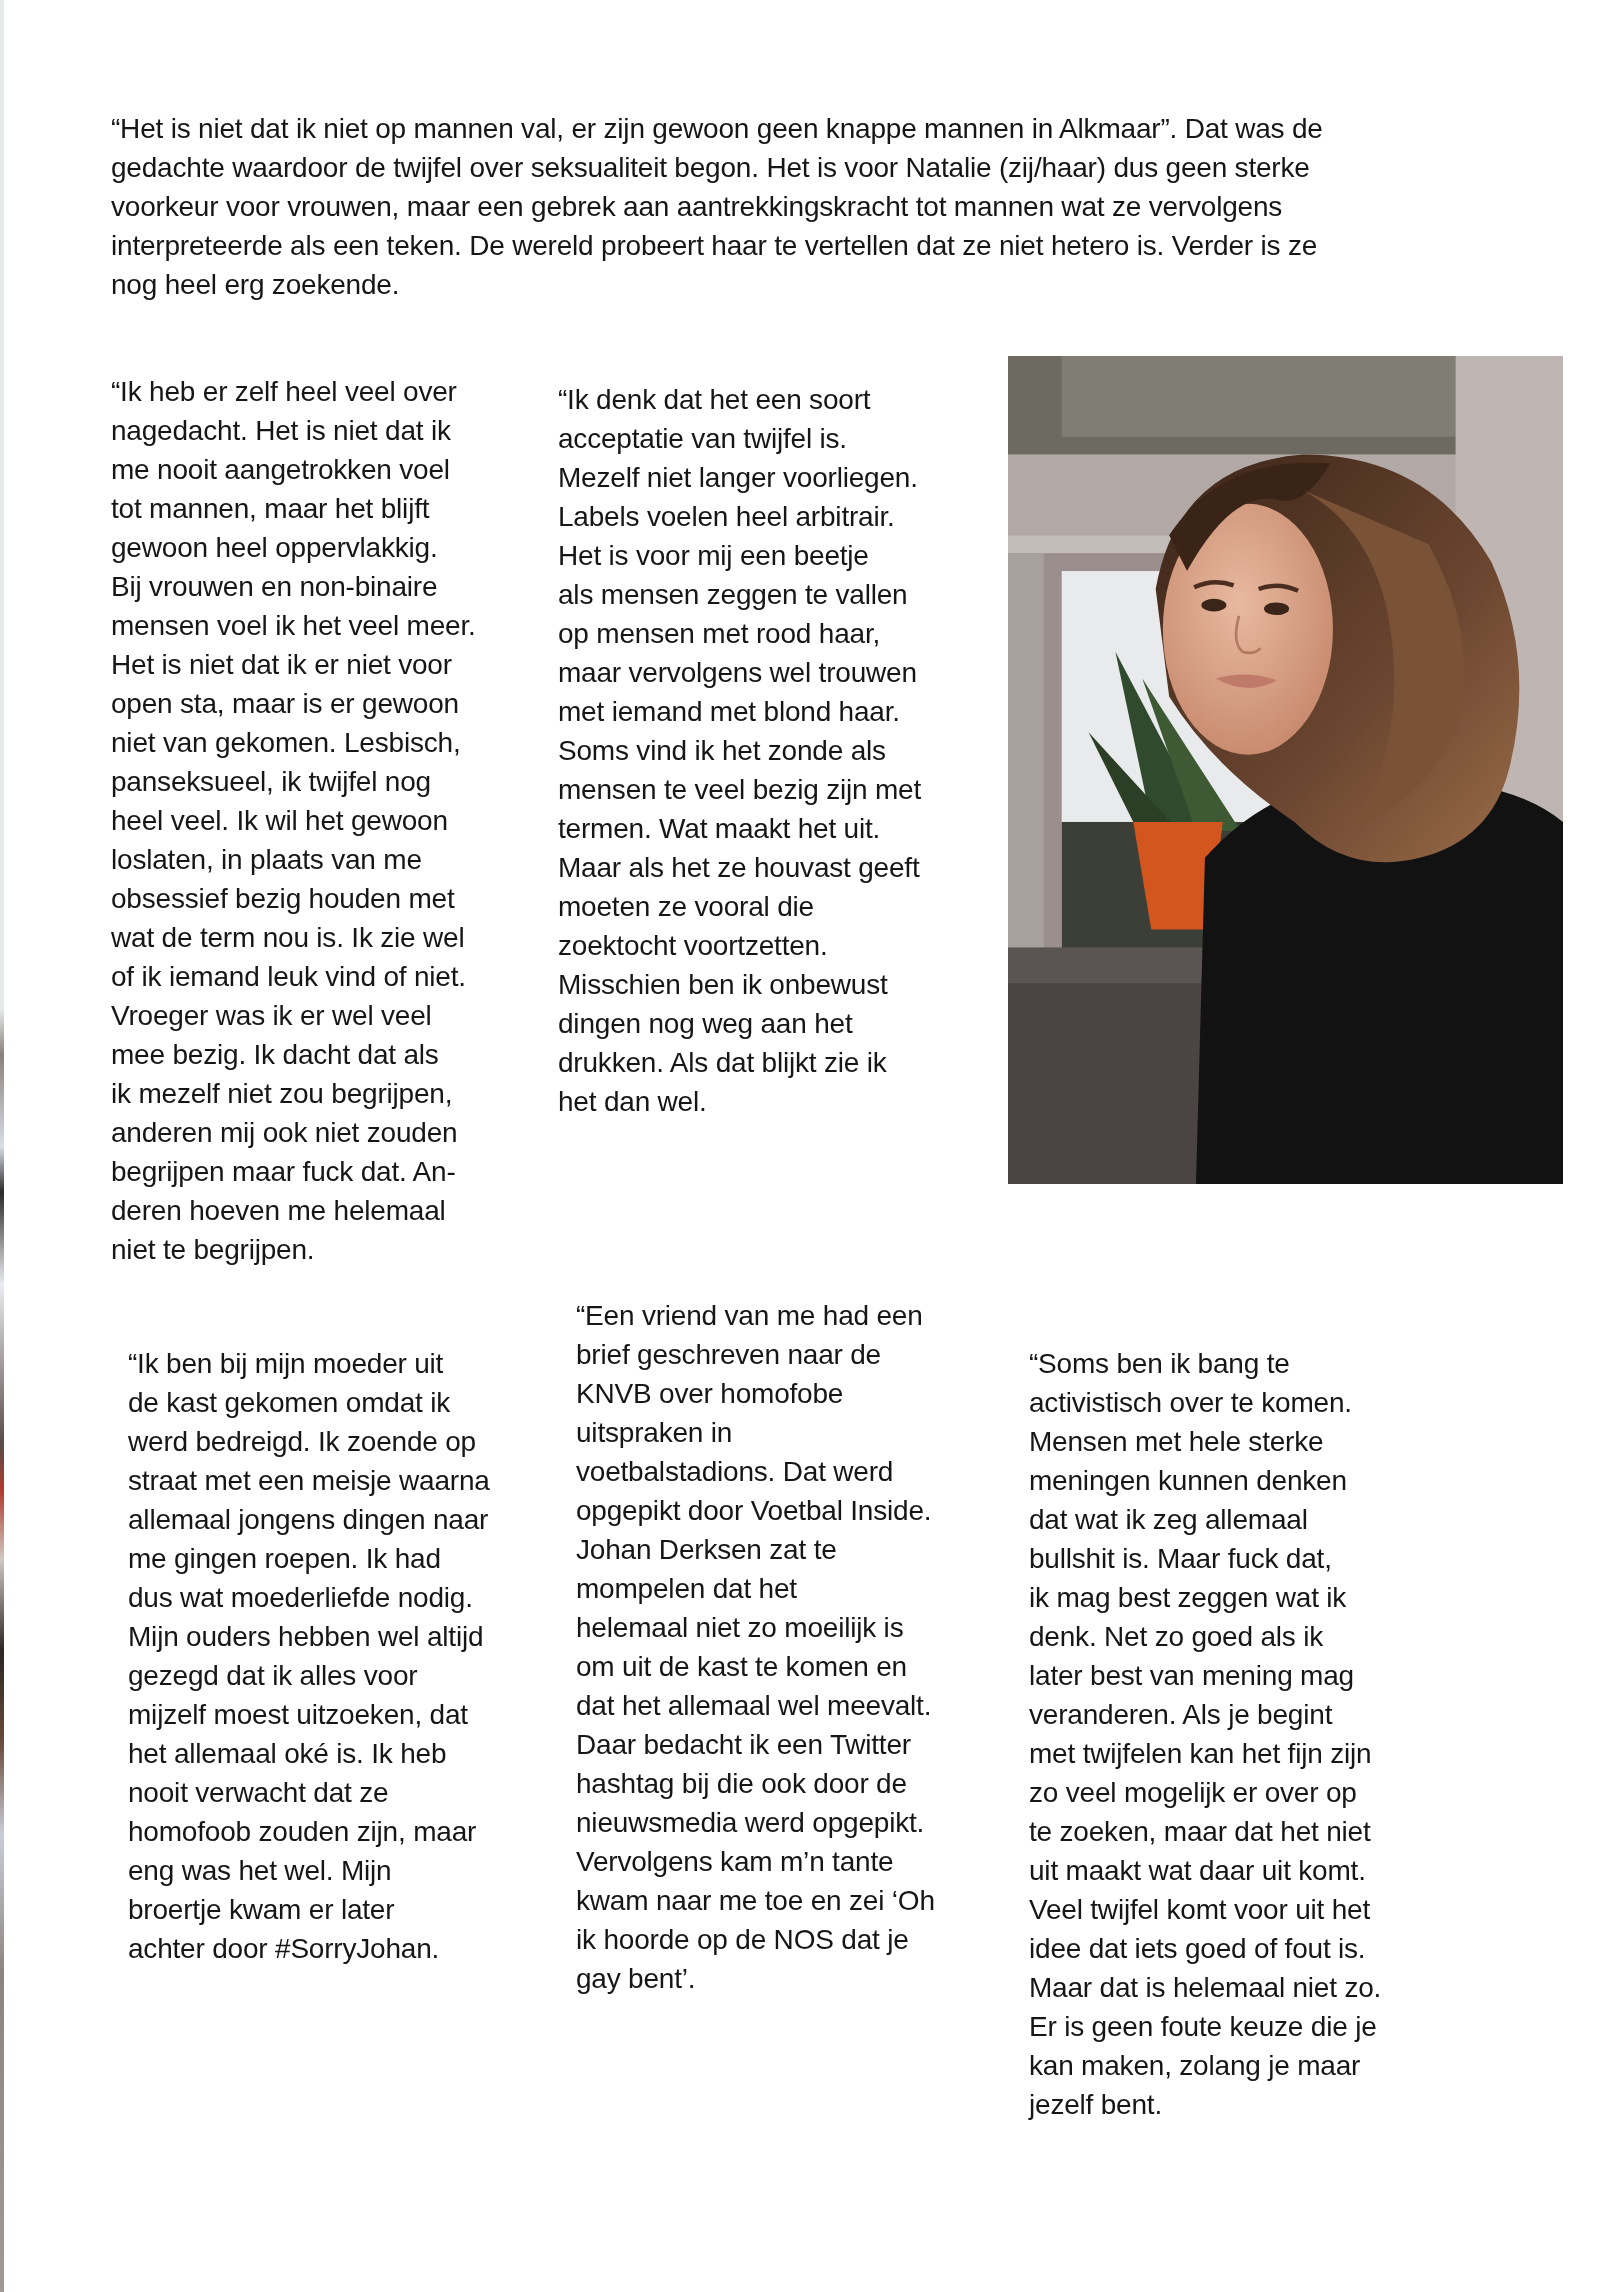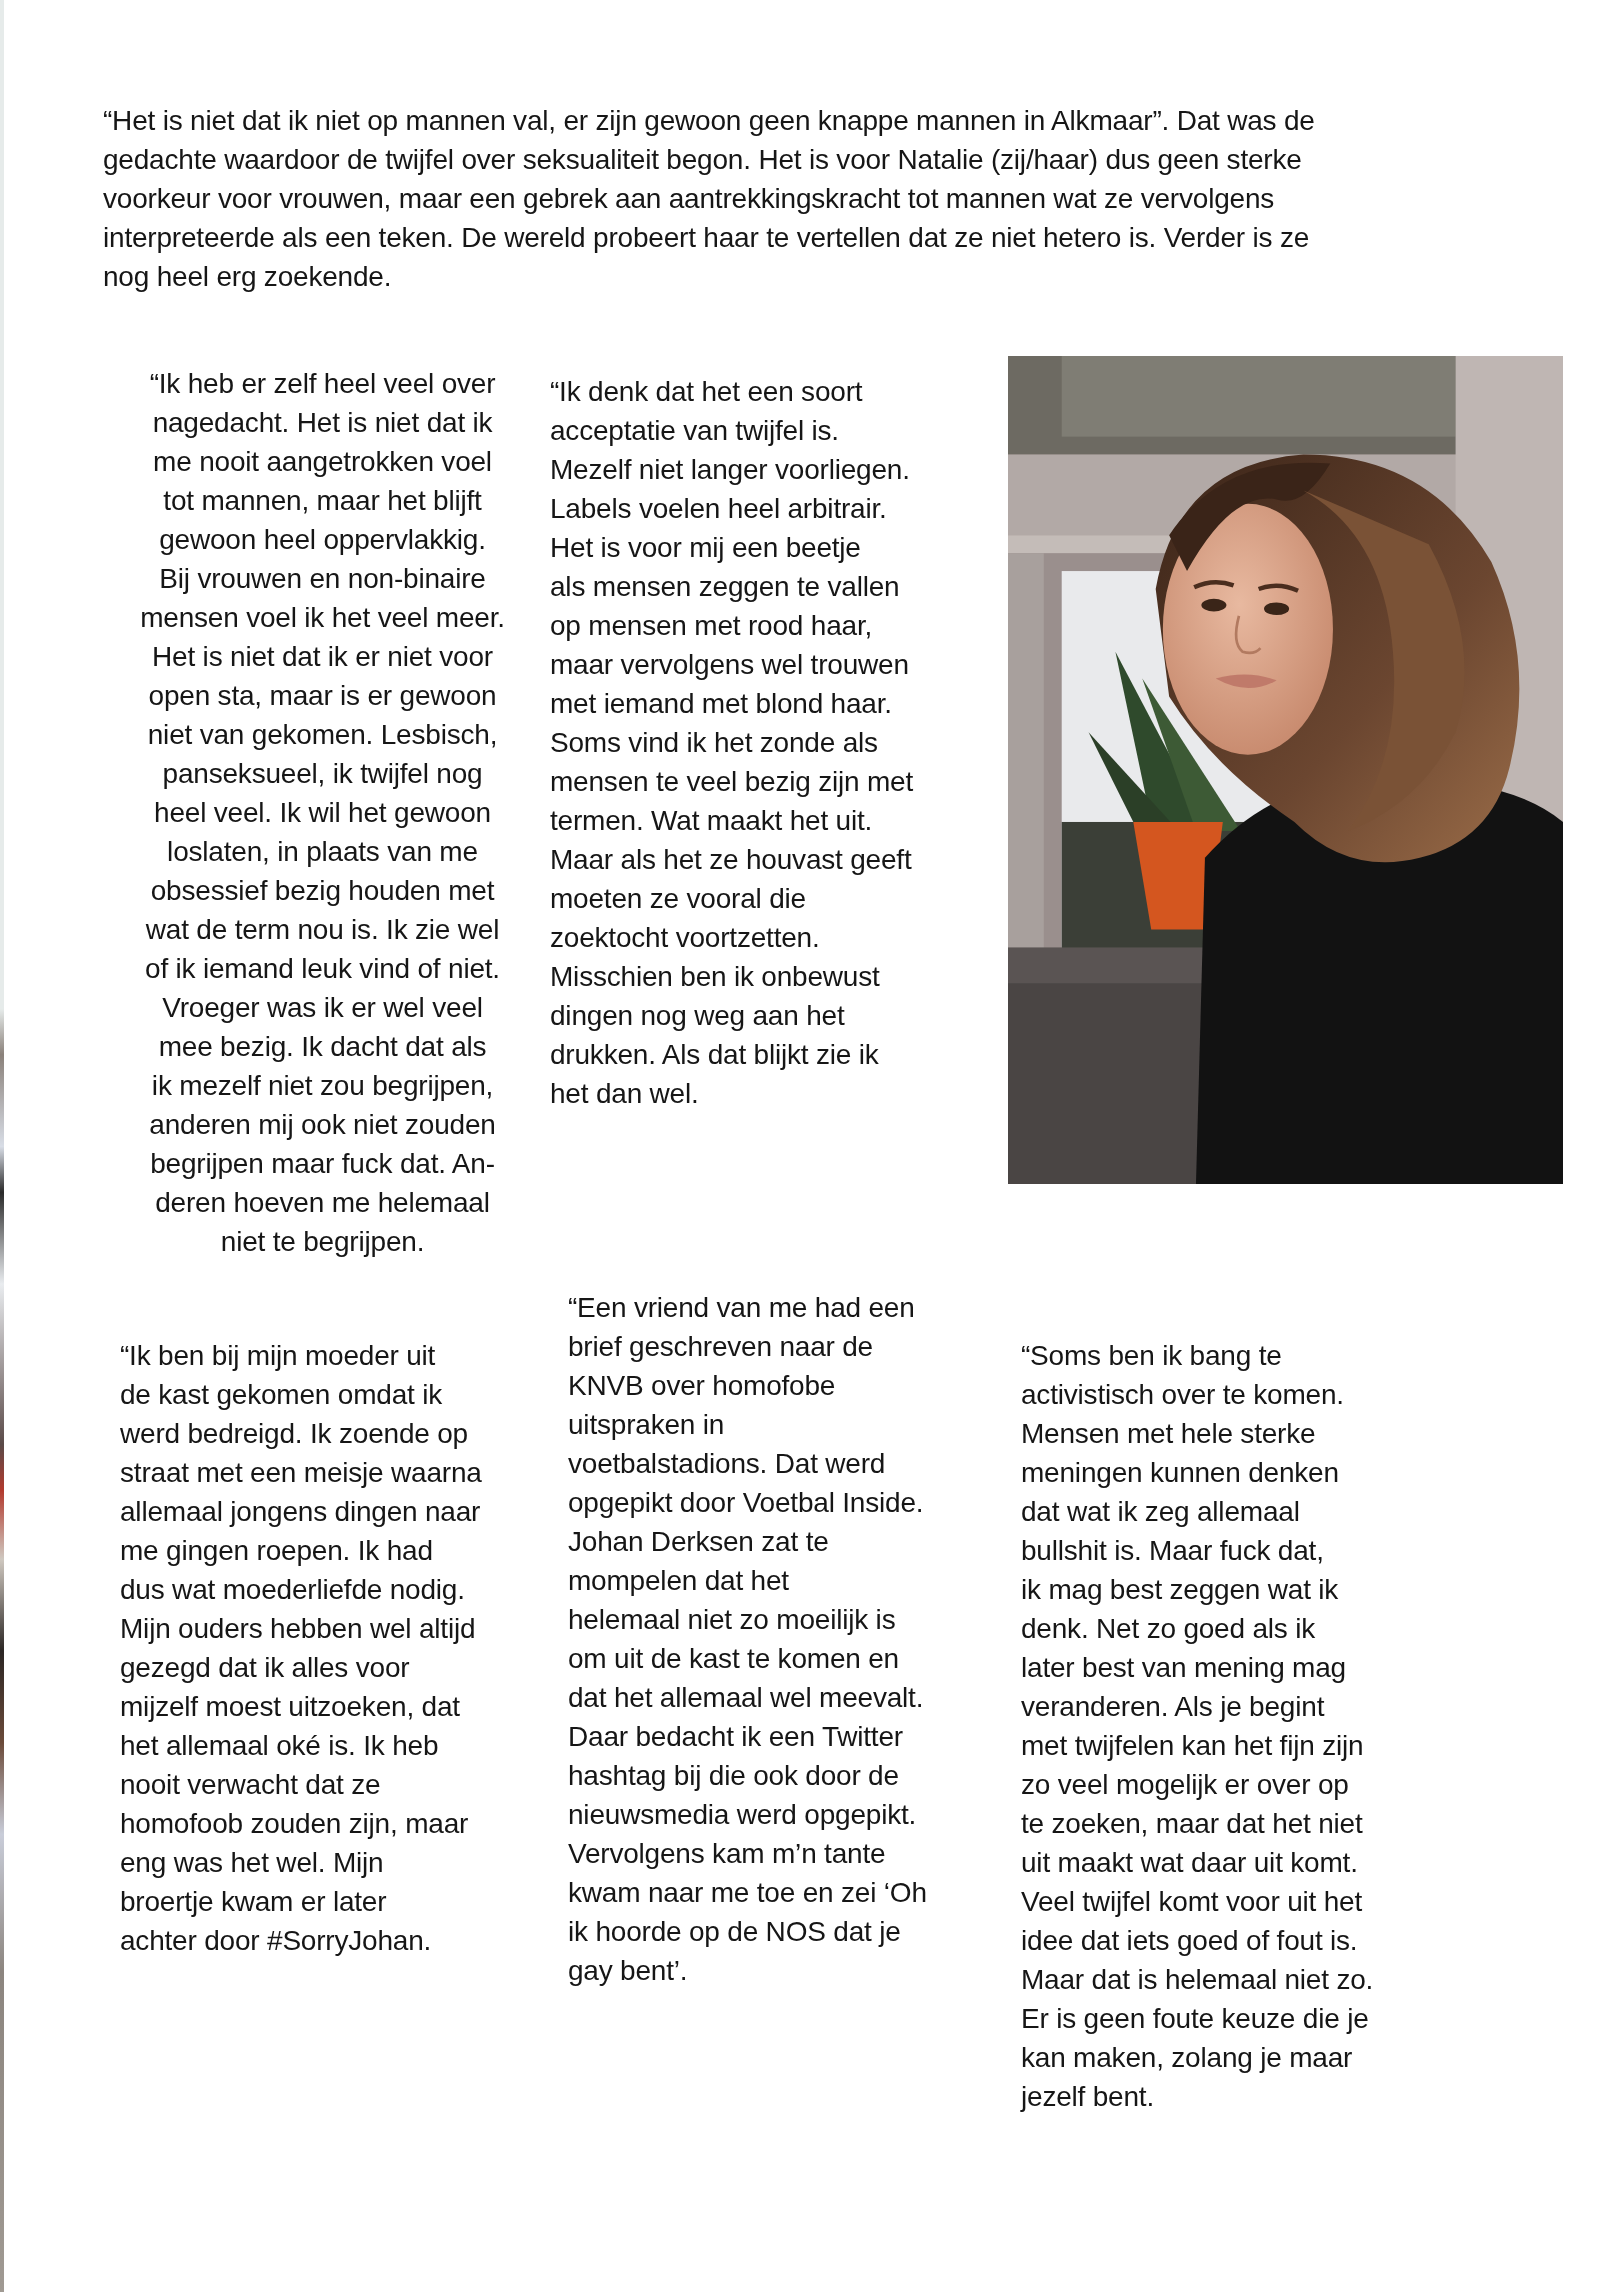--- a/index.html
+++ b/index.html
@@ -7,24 +7,24 @@
     width: 1621px; height: 2293px; position: relative; overflow: hidden;
     background: #ffffff; color: #1a1a1a;
     font-family: "Liberation Sans", "DejaVu Sans", sans-serif;
   }
   .edge-strip {
     position: absolute; left: 0; top: 0; width: 3.6px; height: 2293px;
     background: linear-gradient(180deg, #e6ebea 0%, #e6ebea 44%, #8a817a 46%, #d8dde6 50%, #2a2a2a 52%, #e9ecef 56%, #5a4a48 63%, #b23a2e 65%, #cfc8c0 68%, #2b2624 72%, #6b4b3a 76%, #c9cdd9 80%, #8c857f 86%, #a09a93 100%);
   }
   .text {
     position: absolute; font-size: 28px; line-height: 39px; letter-spacing: -0.2px;
-    color: #161616; white-space: pre-line; margin: 4px;
+    color: #161616; white-space: pre-line; margin: 12px;
   }
   #intro { left: 99px; top: 97px; width: 1424px; }
-  #q1 { left: 99px; top: 360px; width: 439px; text-align: center; }
+  #q1 { left: 99px; top: 360px; width: 439px; }
   #q2 { left: 546px; top: 368px; width: 448px; }
   #q3 { left: 116px; top: 1332px; width: 448px; }
   #q4 { left: 564px; top: 1284px; width: 448px; }
   #q5 { left: 1017px; top: 1332px; width: 466px; }
 
   .photo {
     position: absolute; left: 1008px; top: 356px; width: 555px; height: 828px; overflow: hidden;
     background: #8f8583;
   }
   .photo svg { display: block; width: 100%; height: 100%; }

